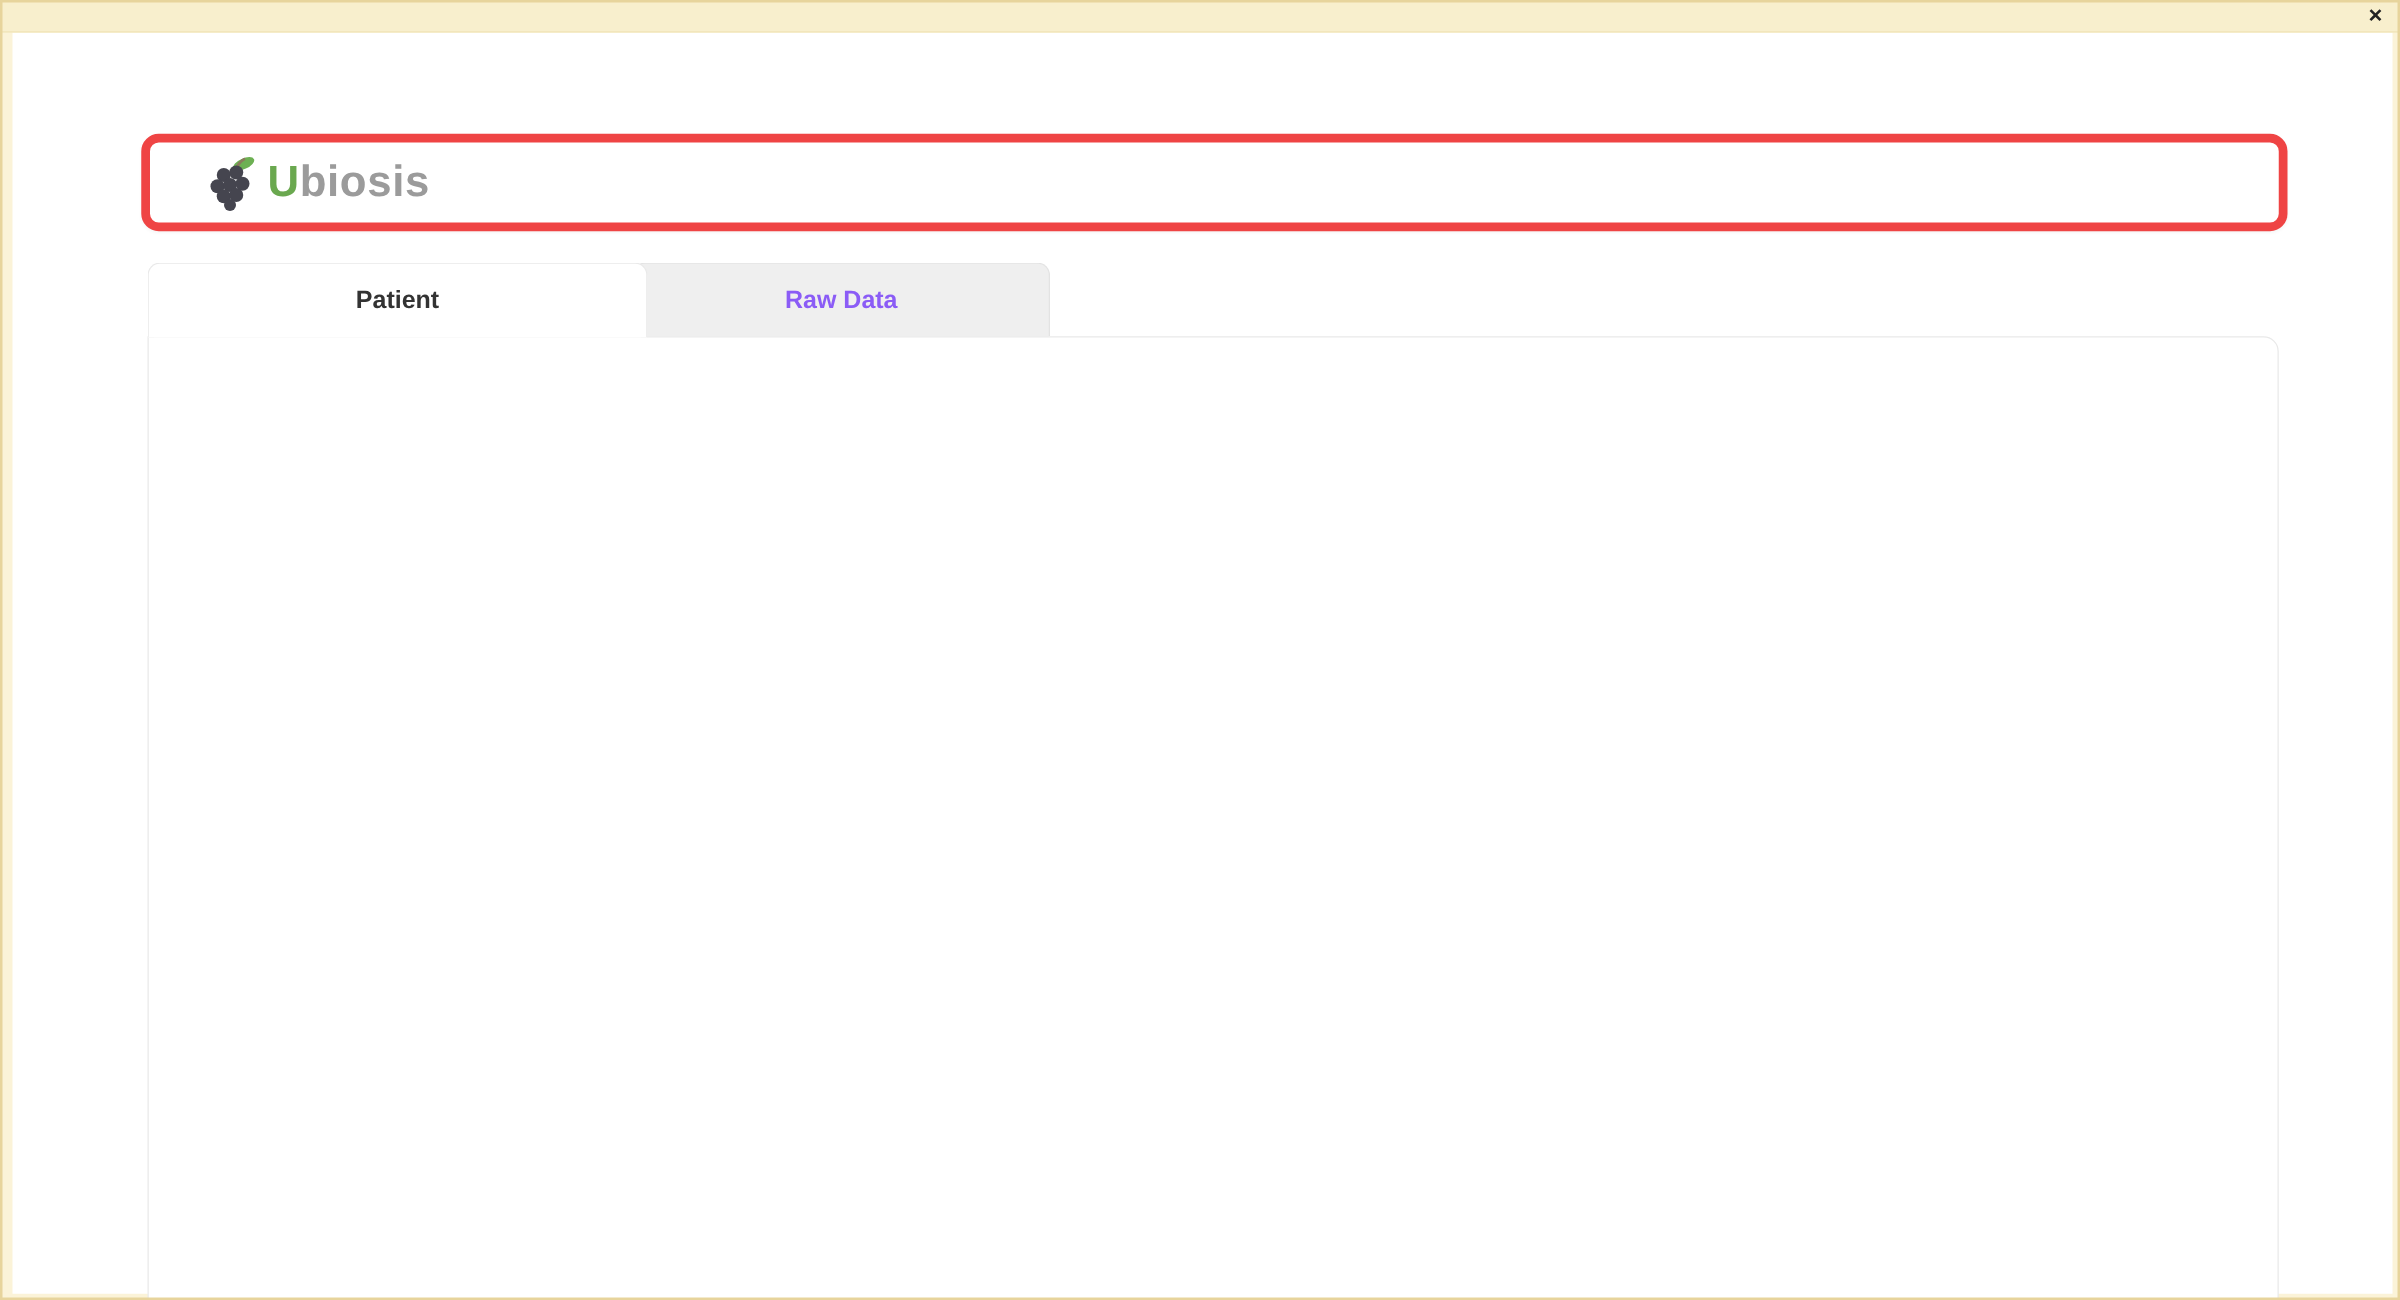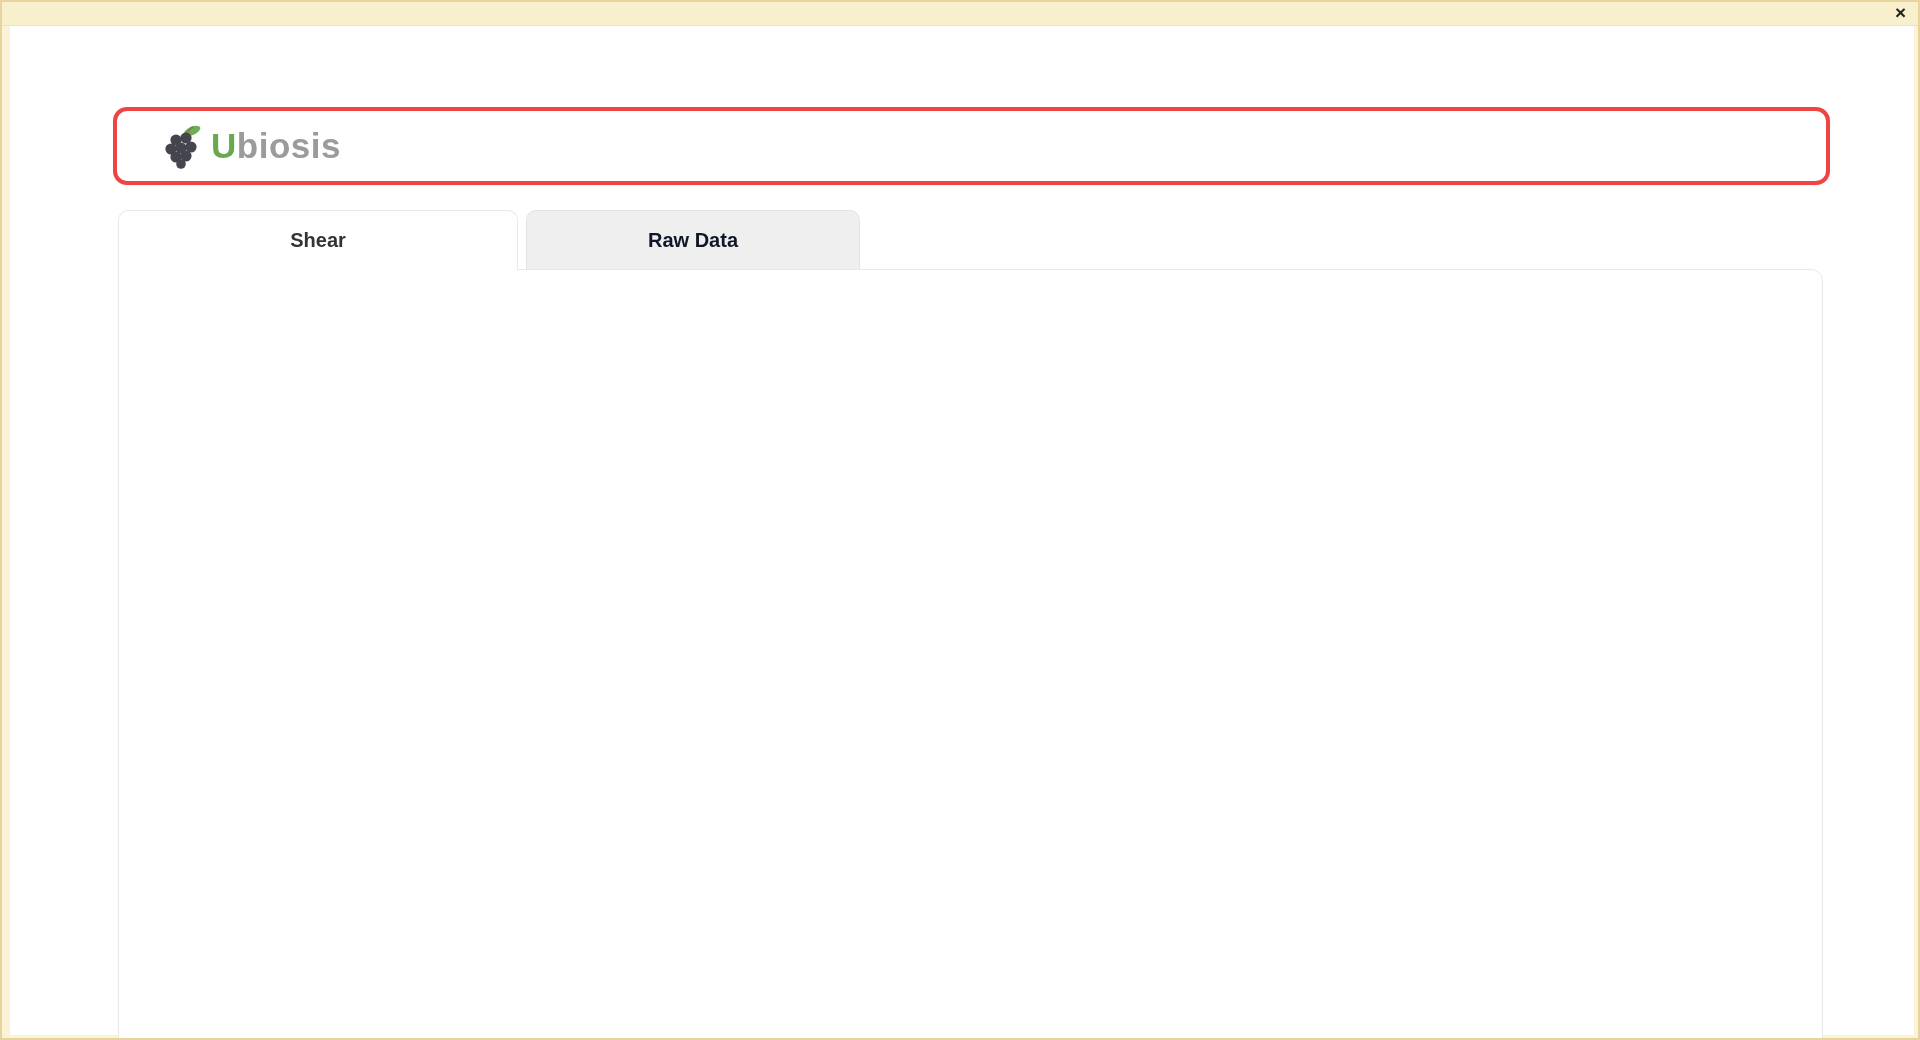--- a/index.html
+++ b/index.html
@@ -11,33 +11,33 @@
     color:#333;
   }
   .outer-border { position:absolute; inset:0; border:2px solid #e7d49c; pointer-events:none; z-index:90; }
 
   
   .titlebar { position:absolute; top:0; left:0; right:0; height:26px; background:#f8efcd; border-bottom:1px solid #efe3b6; z-index:10; }
   .close-btn { position:absolute; top:3px; right:14px; font-size:19px; font-weight:bold; color:#222; cursor:pointer; line-height:20px; }
 
   .content-area { position:absolute; top:26px; left:10px; right:6px; bottom:5px; background:#ffffff; }
 
-  .card { position:absolute; background:#fff; border:4px solid #ef4444; border-radius:14px; box-shadow:0 1px 3px rgba(0,0,0,0.04); }
+  .card { position:absolute; background:#fff; border:7px solid #ef4444; border-radius:14px; box-shadow:0 1px 3px rgba(0,0,0,0.04); }
 
   
   .header-card { left:103px; top:81px; width:1717px; height:78px; display:flex; align-items:center; }
   .brand { display:flex; align-items:center; margin-left:44px; }
   .brand-text { font-size:35px; font-weight:bold; color:#9b9b9b; letter-spacing:0.5px; margin-left:2px; }
   .brand-u { color:#6aa84f; }
   .app-title { margin-left:102px; font-size:27px; font-weight:bold; color:#4355d0; }
 
   
   .tab { position:absolute; top:184px; height:60px; display:flex; align-items:center; justify-content:center; font-size:20px; font-weight:bold; cursor:pointer; border-radius:10px 10px 0 0; }
   .tab-active { left:108px; width:400px; background:#fff; border:1px solid #e9e9e9; border-bottom:none; color:#333; z-index:3; }
-  .tab-inactive { left:516px; width:334px; height:59px; background:#efefef; border:1px solid #e3e3e3; border-bottom:none; color:#0f172a; z-index:1; }
+  .tab-inactive { left:496px; width:334px; height:59px; background:#efefef; border:1px solid #e3e3e3; border-bottom:none; color:#8b5cf6; z-index:1; }
 
   .main-panel { position:absolute; left:108px; top:243px; width:1705px; height:789px; border:1px solid #e9e9e9; border-radius:0 12px 12px 12px; background:#fff; z-index:2; }
 
   .section-title { position:absolute; display:flex; align-items:center; gap:12px; }
   .section-title .label { font-size:20px; font-weight:bold; color:#3a3a3a; }
 
   
   .file-info-card { left:122px; top:276px; width:1103px; height:158px; }
   .fields { position:absolute; left:0; top:64px; width:100%; }
   .field { position:absolute; width:247px; }
@@ -86,21 +86,21 @@
         <circle cx="30" cy="24" r="5.6" fill="#45454f"></circle>
         <circle cx="15" cy="34" r="5.6" fill="#45454f"></circle>
         <circle cx="25" cy="33" r="5.6" fill="#45454f"></circle>
         <circle cx="20" cy="41" r="4.8" fill="#45454f"></circle>
       </svg>
       <div class="brand-text"><span class="brand-u">U</span><span>biosis</span></div>
     </div>
   </div>
 
   <div class="tab tab-active">
-      <span>Shear</span>
+      <span>Patient</span>
     </div>
   <div class="tab tab-inactive">
       <span>Raw Data</span>
     </div>
 
   <div class="main-panel"></div>
 
   <div class="card file-info-card">
     <div class="section-title" style="left:38px; top:18px;">
       <svg class="icon-badge" viewBox="0 0 26 26">

